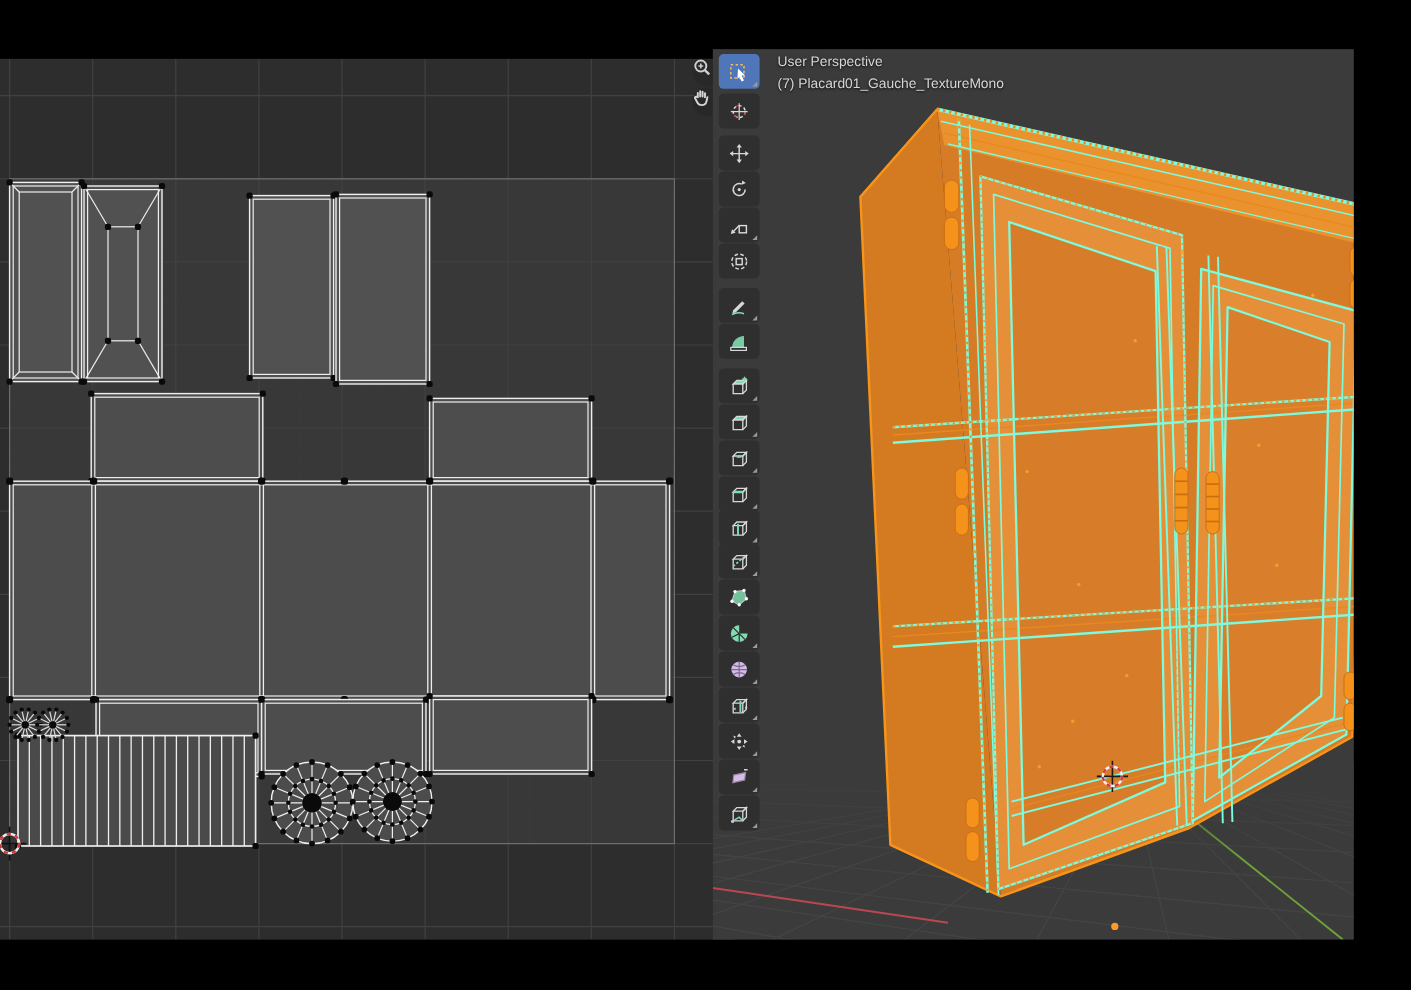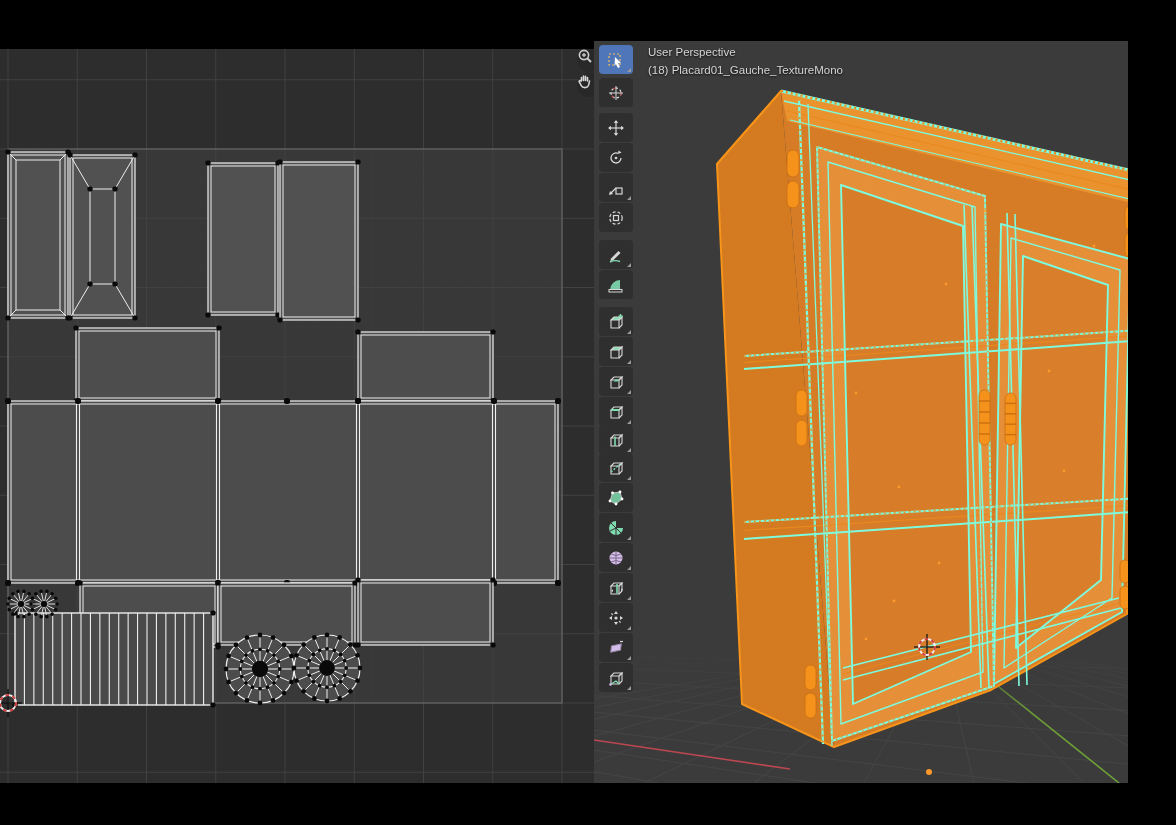--- a/index.html
+++ b/index.html
@@ -539,21 +539,21 @@
       <circle cx="300" cy="560" r="1.4" fill="#ff9d2e" opacity="0.9"></circle>
       <circle cx="455" cy="330" r="1.4" fill="#ff9d2e" opacity="0.9"></circle>
       <line x1="320" y1="606" x2="346" y2="606" stroke="#1a1a1a" stroke-width="1.3"></line>
       <line x1="333" y1="593" x2="333" y2="619" stroke="#1a1a1a" stroke-width="1.3"></line>
       <circle cx="333" cy="606" r="8" fill="none" stroke="#f0f0f0" stroke-width="2"></circle>
       <circle cx="333" cy="606" r="8" fill="none" stroke="#d03a3a" stroke-width="2" stroke-dasharray="3.5 3.5"></circle>
       <circle cx="335" cy="731" r="3" fill="#ff9a2a"></circle>
     </svg>
   <div class="vp-head">
     <div>User Perspective</div>
-    <div>(18) Placard01_Gauche_TextureMono</div>
+    <div>(7) Placard01_Gauche_TextureMono</div>
   </div>
   <div id="toolbar">
       <div class="tool-btn active has-sub" style="top: 4px;">
         <svg width="18" height="18" viewBox="0 0 18 18">
           <rect x="2" y="3" width="11" height="11" fill="none" stroke="#f5c05a" stroke-width="1.2" stroke-dasharray="2 2"></rect>
    <path d="M8 6 l6 6 h-3 l2 4 -2 1 -2 -4 -1.5 2 z" fill="#fff"></path>
         </svg>
       </div>
       <div class="tool-btn" style="top: 37px;">
         <svg width="18" height="18" viewBox="0 0 18 18">

